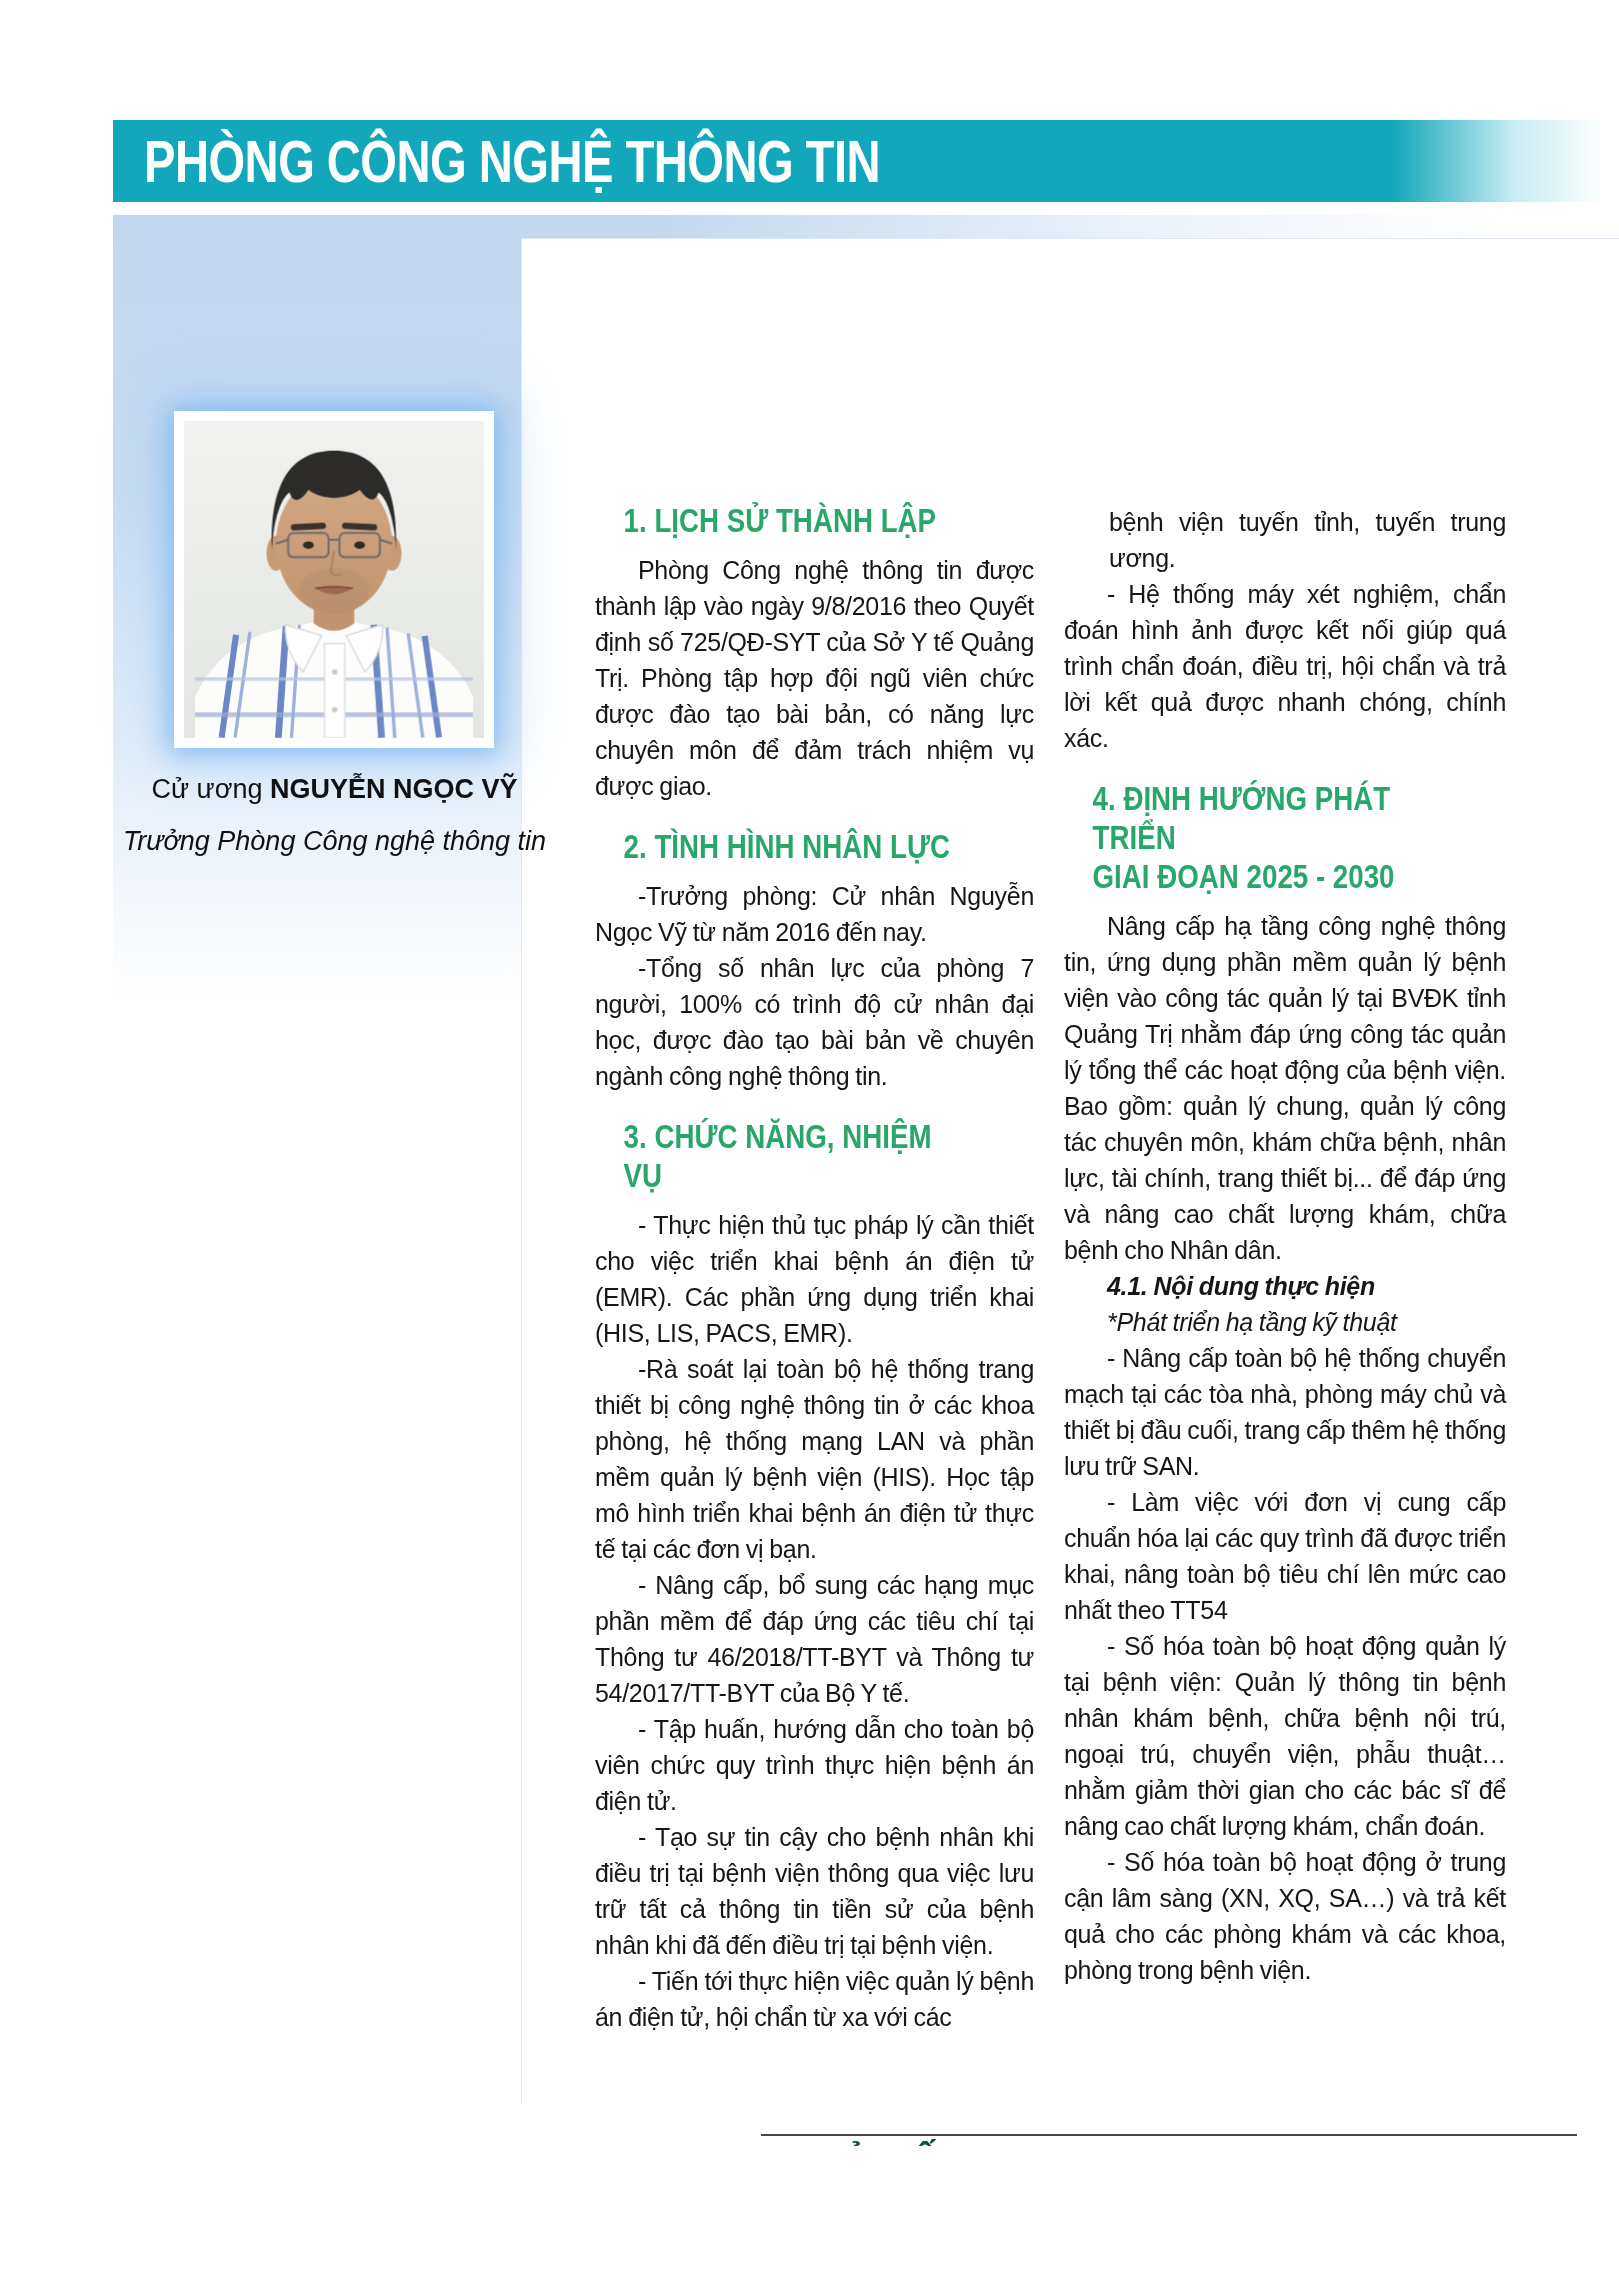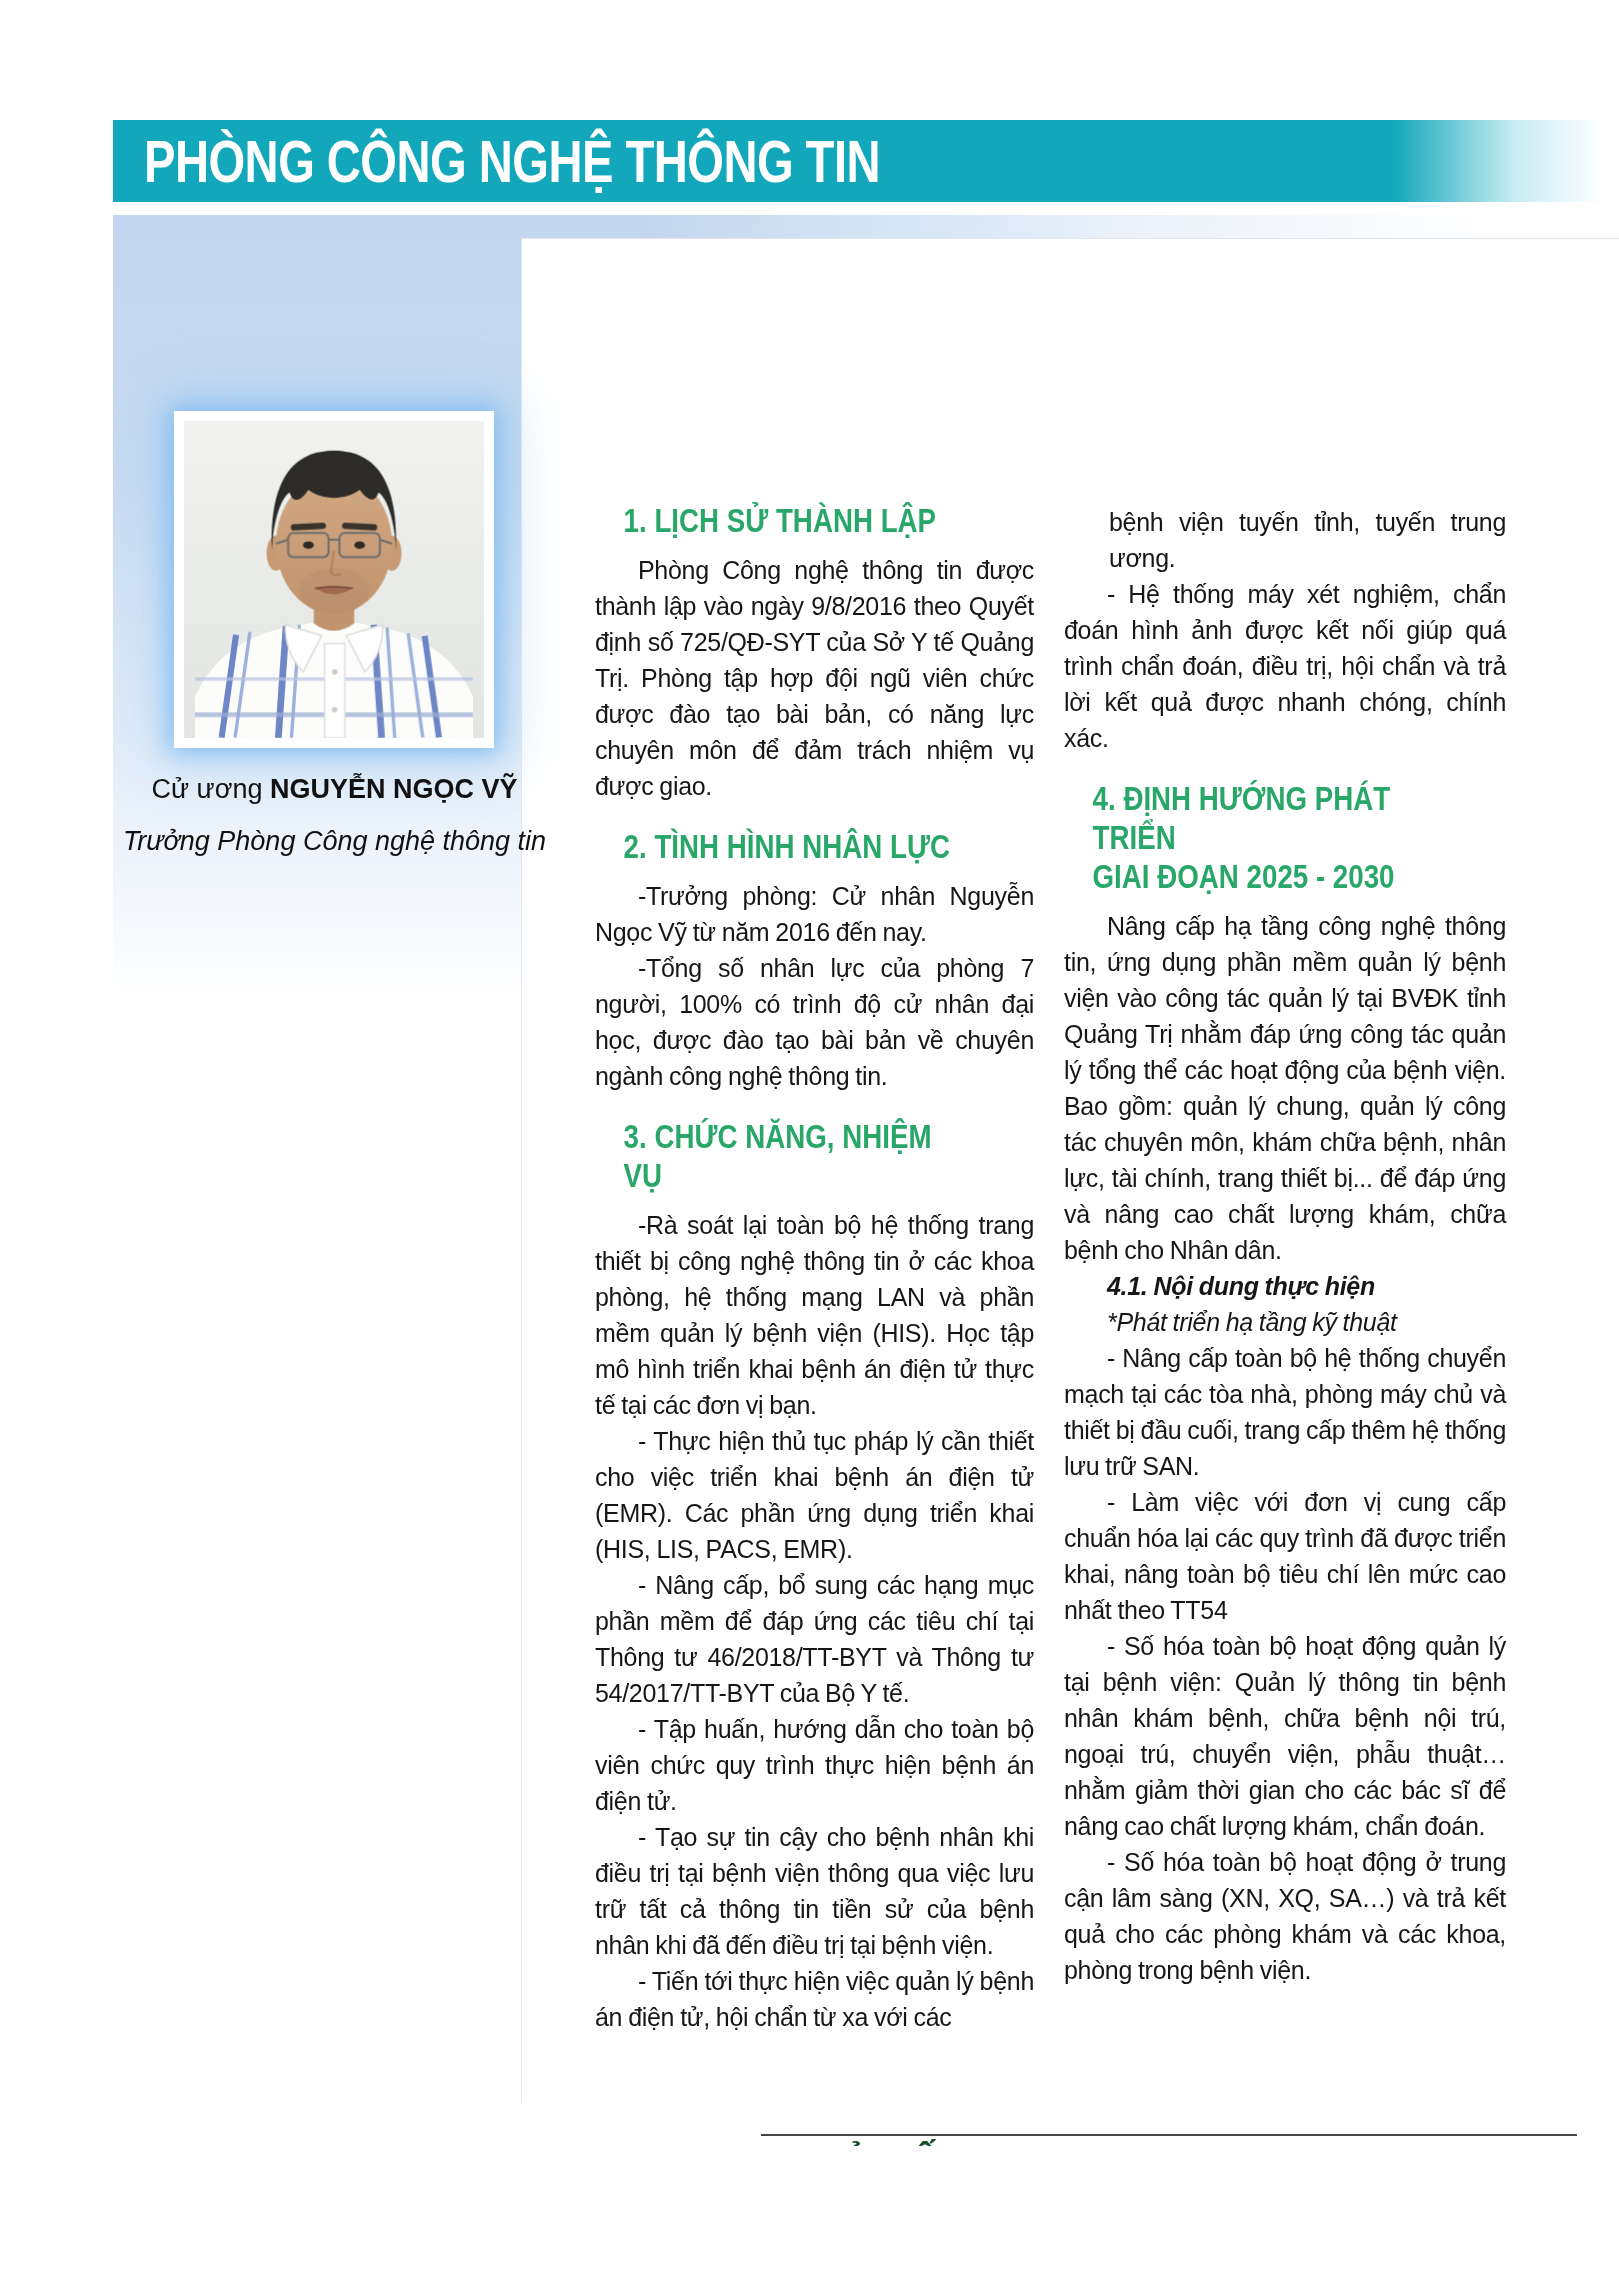--- a/index.html
+++ b/index.html
@@ -144,22 +144,22 @@
   <div id="caption-line1"><span>Cử ương </span><b>NGUYỄN NGỌC VỸ</b></div>
   <div id="caption-line2">Trưởng Phòng Công nghệ thông tin</div>
 
   <div id="col-middle" class="col">
       <div class="heading">1. LỊCH SỬ THÀNH LẬP</div>
       <div class="para">Phòng Công nghệ thông tin được thành lập vào ngày 9/8/2016 theo Quyết định số 725/QĐ-SYT của Sở Y tế Quảng Trị. Phòng tập hợp đội ngũ viên chức được đào tạo bài bản, có năng lực chuyên môn để đảm trách nhiệm vụ được giao.</div>
       <div class="heading">2. TÌNH HÌNH NHÂN LỰC</div>
       <div class="para">-Trưởng phòng: Cử nhân Nguyễn Ngọc Vỹ từ năm 2016 đến nay.</div>
       <div class="para">-Tổng số nhân lực của phòng 7 người, 100% có trình độ cử nhân đại học, được đào tạo bài bản về chuyên ngành công nghệ thông tin.</div>
       <div class="heading">3. CHỨC NĂNG, NHIỆM VỤ</div>
+      <div class="para">- Thực hiện thủ tục pháp lý cần thiết cho việc triển khai bệnh án điện tử (EMR). Các phần ứng dụng triển khai (HIS, LIS, PACS, EMR).</div>
       <div class="para">-Rà soát lại toàn bộ hệ thống trang thiết bị công nghệ thông tin ở các khoa phòng, hệ thống mạng LAN và phần mềm quản lý bệnh viện (HIS). Học tập mô hình triển khai bệnh án điện tử thực tế tại các đơn vị bạn.</div>
-      <div class="para">- Thực hiện thủ tục pháp lý cần thiết cho việc triển khai bệnh án điện tử (EMR). Các phần ứng dụng triển khai (HIS, LIS, PACS, EMR).</div>
       <div class="para">- Nâng cấp, bổ sung các hạng mục phần mềm để đáp ứng các tiêu chí tại Thông tư 46/2018/TT-BYT và Thông tư 54/2017/TT-BYT của Bộ Y tế.</div>
       <div class="para">- Tập huấn, hướng dẫn cho toàn bộ viên chức quy trình thực hiện bệnh án điện tử.</div>
       <div class="para">- Tạo sự tin cậy cho bệnh nhân khi điều trị tại bệnh viện thông qua việc lưu trữ tất cả thông tin tiền sử của bệnh nhân khi đã đến điều trị tại bệnh viện.</div>
       <div class="para">- Tiến tới thực hiện việc quản lý bệnh án điện tử, hội chẩn từ xa với các</div>
     </div>
   <div id="col-right" class="col">
       <div class="para-cont">bệnh viện tuyến tỉnh, tuyến trung ương.</div>
       <div class="para">- Hệ thống máy xét nghiệm, chẩn đoán hình ảnh được kết nối giúp quá trình chẩn đoán, điều trị, hội chẩn và trả lời kết quả được nhanh chóng, chính xác.</div>
       <div class="heading">4. ĐỊNH HƯỚNG PHÁT TRIỂN
 GIAI ĐOẠN 2025 - 2030</div>

